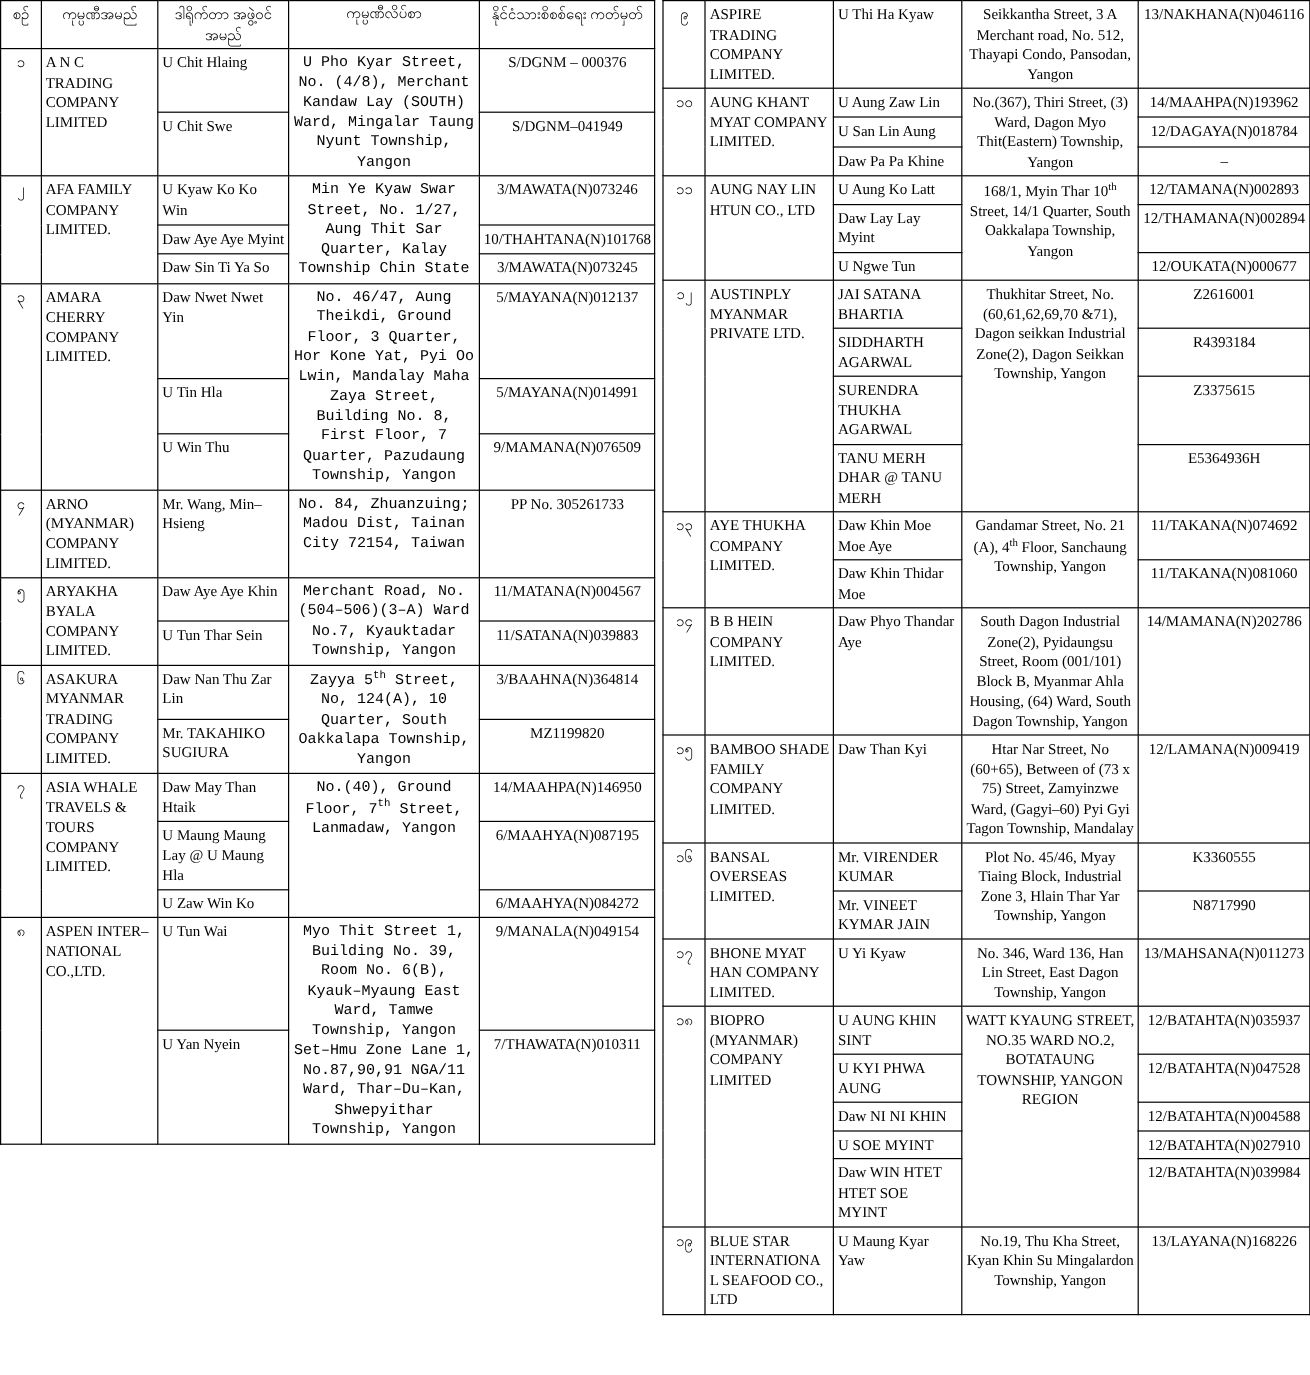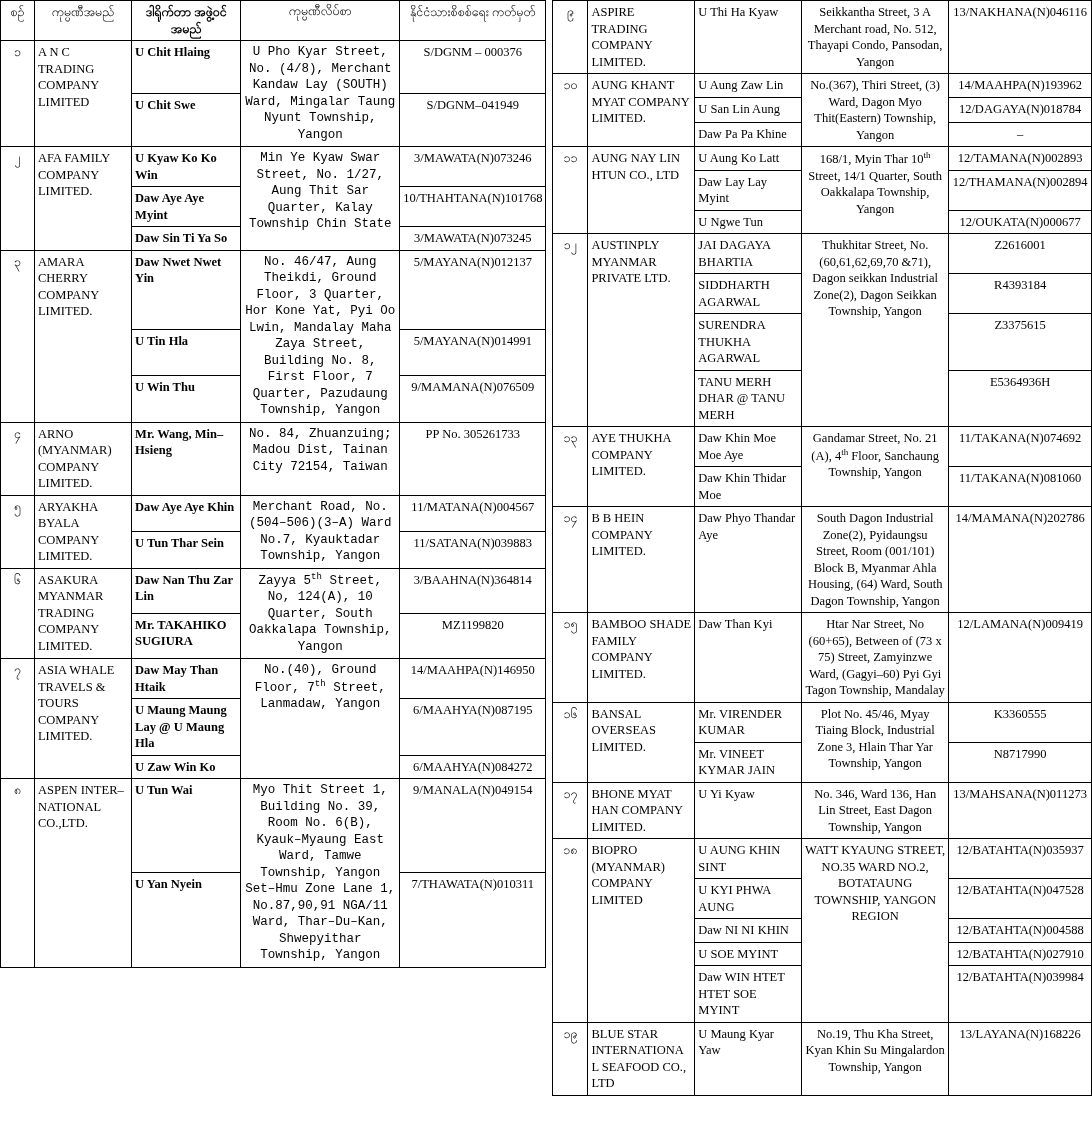--- a/index.html
+++ b/index.html
@@ -41,21 +41,21 @@
   }
   .c-no       { width: 30px;  text-align: center; margin-left: 29px; }
   .c-company  { width: 94px;  text-align: left; }
   .c-director { width: 106px; text-align: left; }
   .c-address  { width: 146px; text-align: center; }
   .c-nrc      { width: 146px; text-align: center; }
 
   
   .left .c-no       { width: 30px; }
   .left .c-company  { width: 94px; }
-  .left .c-director { width: 110px; font-weight: bold; }
+  .left .c-director { width: 110px; }
   .left .c-address  { width: 168px; font-family: Liberation Mono, monospace; }
   .left .c-nrc      { width: 136px; }
 
   
   .right .c-no       { width: 32px; }
   .right .c-company  { width: 100px; margin-left: 38px; }
   .right .c-director { width: 108px; }
   .right .c-address  { width: 158px; }
   .right .c-nrc      { width: 136px; }
 
@@ -224,21 +224,21 @@
             <td class="c-director left-al">Daw Lay Lay Myint</td>
             <td class="c-nrc center">12/THAMANA(N)002894</td>
           </tr>
           <tr>
             <td class="c-director left-al">U Ngwe Tun</td>
             <td class="c-nrc center">12/OUKATA(N)000677</td>
           </tr>
           <tr>
             <td class="c-no center" rowspan="4">၁၂</td>
             <td class="c-company left-al" rowspan="4">AUSTINPLY MYANMAR PRIVATE LTD.</td>
-            <td class="c-director left-al">JAI DAGAYA BHARTIA</td>
+            <td class="c-director left-al">JAI SATANA BHARTIA</td>
             <td class="c-address center" rowspan="4">Thukhitar Street, No. (60,61,62,69,70 &amp;71), Dagon seikkan Industrial Zone(2), Dagon Seikkan Township, Yangon</td>
             <td class="c-nrc center">Z2616001</td>
           </tr>
           <tr>
             <td class="c-director left-al">SIDDHARTH AGARWAL</td>
             <td class="c-nrc center">R4393184</td>
           </tr>
           <tr>
             <td class="c-director left-al">SURENDRA THUKHA AGARWAL</td>
             <td class="c-nrc center">Z3375615</td>

